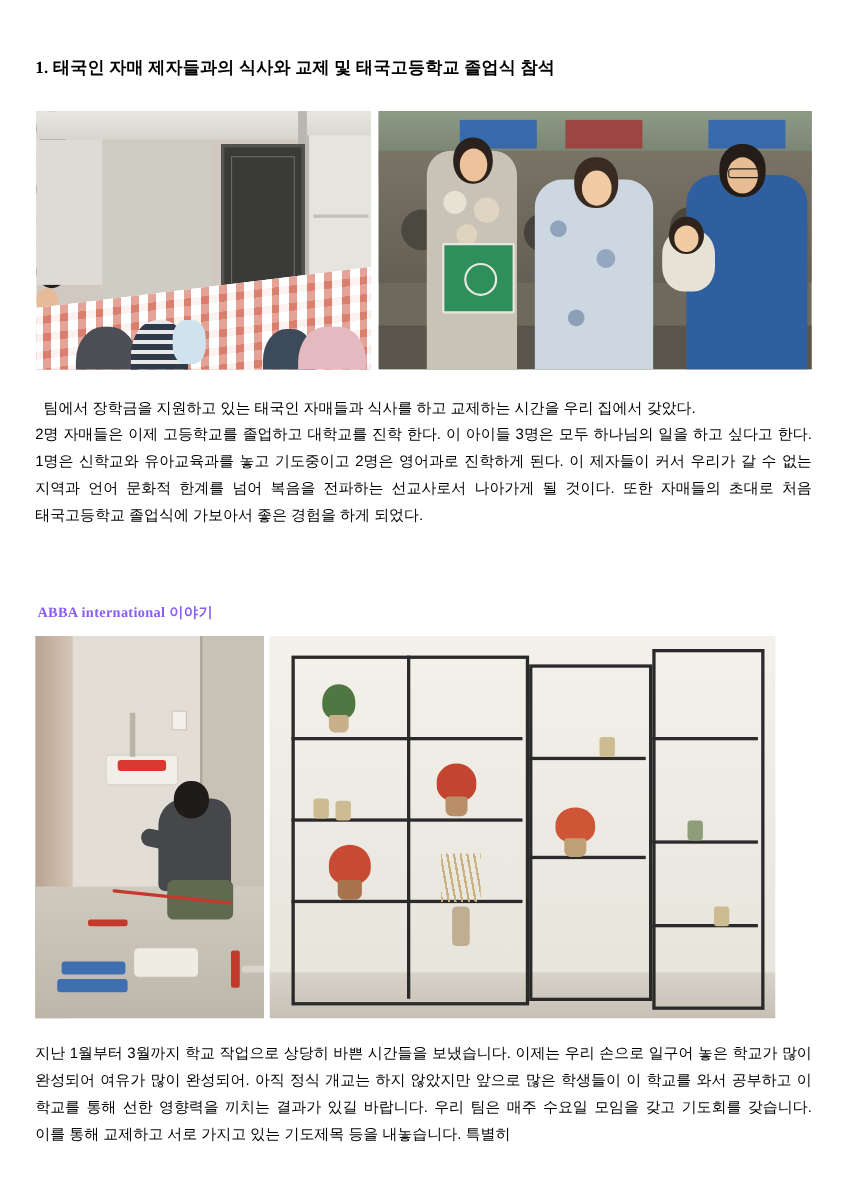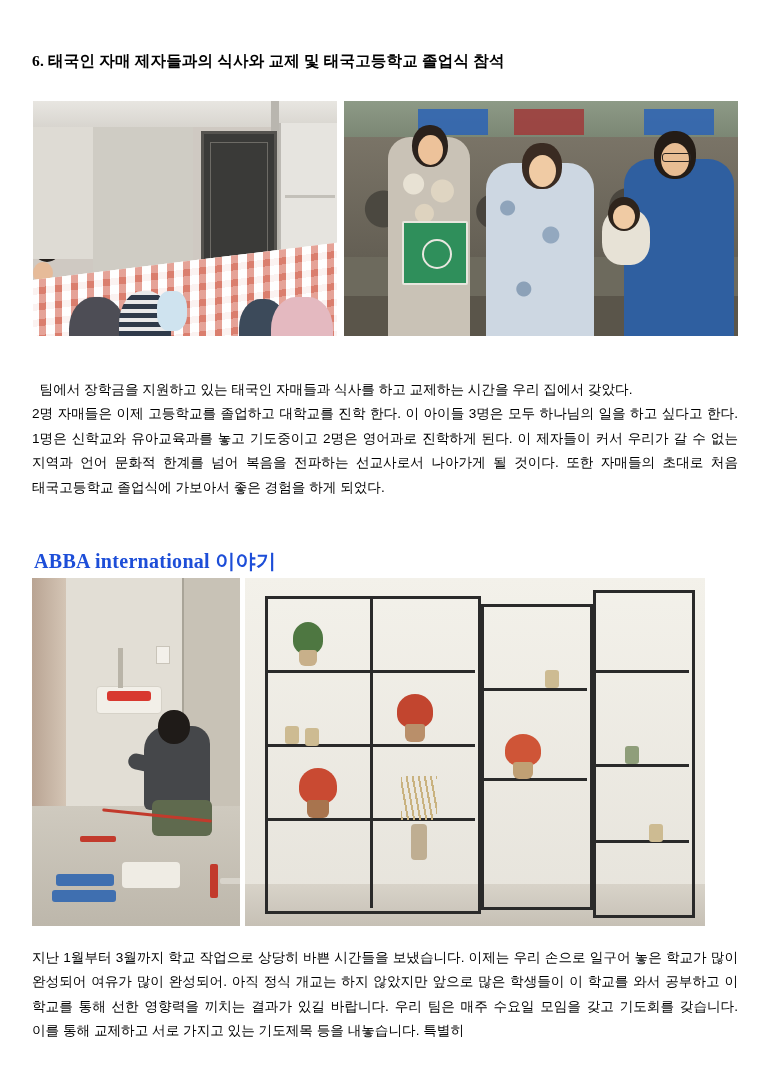--- a/index.html
+++ b/index.html
@@ -38,23 +38,23 @@
     color: #000;
     margin: 0;
     padding: 0;
     position: absolute;
     top: 51px;
     left: 0;
     white-space: nowrap;
   }
   .section-heading-2 {
     font-family: "Liberation Serif", serif;
-    font-size: 20px;
+    font-size: 13px;
     font-weight: bold;
-    color: #1d4ed8;
+    color: #8b5cf6;
     margin: 0;
     padding: 0;
     position: absolute;
     top: 548px;
     left: 2px;
     white-space: nowrap;
     letter-spacing: 0.3px;
   }
 
   
@@ -91,21 +91,21 @@
     position: absolute;
     width: 706px;
     font-family: "Liberation Sans", sans-serif;
     font-size: 13.6px;
     line-height: 24.5px;
     color: #000;
     text-align: justify;
     white-space: pre-wrap;
     word-break: keep-all;
   }
-  .para-1 { top: 364px; left: 0; }
+  .para-1 { top: 345px; left: 0; }
   .para-2 { top: 932px; left: 0; }
 
   
 
   
   .imgA { background: #cfc9c2; width:100%; height:100%; position:relative; }
   .imgA .ceiling {
     position:absolute; left:0; top:0; width:100%; height:26px;
     background: linear-gradient(#e8e6e1, #d8d5cf);
   }
@@ -304,21 +304,21 @@
   .imgD .j4{ left:380px; top:168px; background:#8f9e7a;} .imgD .j5{ left:404px; top:246px;}
   .imgD .floorD { position:absolute; left:0; bottom:0; width:100%; height:42px;
                   background:linear-gradient(#d8d3c9,#c6c0b5); }
 </style>
 </head>
 <body>
 
 <div class="page">
   <div class="content">
 
-    <h2 class="section-heading">6. 태국인 자매 제자들과의 식사와 교제 및 태국고등학교 졸업식 참석</h2>
+    <h2 class="section-heading">1. 태국인 자매 제자들과의 식사와 교제 및 태국고등학교 졸업식 참석</h2>
 
     <div class="photo-row-1">
 
       <div class="photo photo-a">
         <div class="imgA">
           <div class="ceiling"></div>
           <div class="wall-left"></div>
           <div class="wall-mid"></div>
           <div class="wall-right"></div>
           <div class="door"></div>

